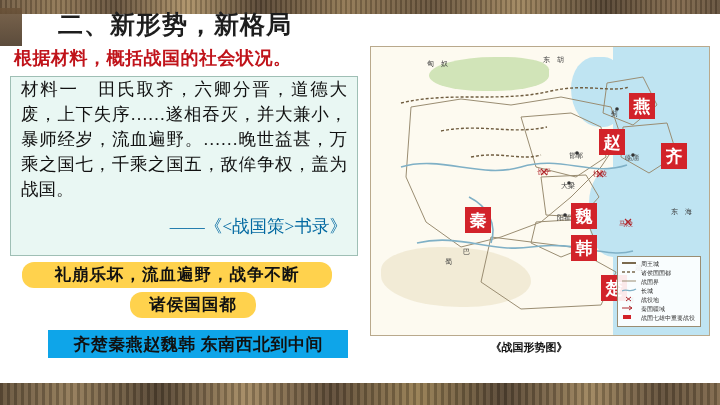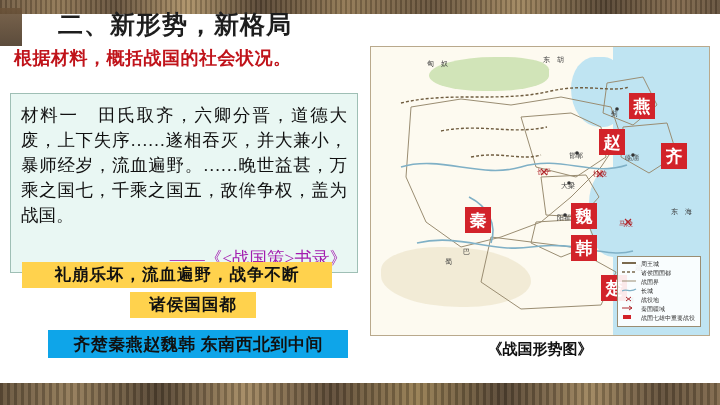--- a/index.html
+++ b/index.html
@@ -66,52 +66,53 @@
     left: 14px;
     top: 46px;
     font-size: 18px;
     font-weight: bold;
     color: #c0131a;
     letter-spacing: 0.5px;
   }
   .material-box {
     position: absolute;
     left: 10px;
-    top: 93px;
+    top: 76px;
     width: 348px;
     height: 180px;
     background: #e9f7f3;
     border: 1px solid #9fbfb5;
     box-sizing: border-box;
-    padding: 9px 10px 4px 10px;
+    padding: 0 10px 4px 10px;
   }
   .material-text {
     font-size: 17.5px;
     line-height: 25px;
     color: #111111;
     text-align: justify;
     font-family: "Liberation Serif", serif;
   }
   .material-source {
-    margin-top: 18px;
+    margin-top: 12px;
     font-size: 17.5px;
     line-height: 25px;
     text-align: right;
-    color: #a21caf;
+    color: #0369a1;
   }
   .yellow-bar {
     position: absolute;
     background: #ffd24d;
     color: #111111;
     font-weight: bold;
     font-size: 16.5px;
     display: flex;
     align-items: center;
     justify-content: center;
     letter-spacing: 1px;
+    border-radius: 12px;
   }
   .bar1 { left: 22px; top: 262px; width: 310px; height: 26px; }
   .bar2 { left: 130px; top: 292px; width: 126px; height: 26px; }
   .pink-bar {
     position: absolute;
     left: 48px; top: 330px;
     width: 300px; height: 28px;
     background: #0ea5e9;
     color: #111111;
     font-weight: bold;
@@ -207,25 +208,25 @@
     font-size: 6px;
     color: #333333;
     line-height: 8px;
     margin-bottom: 1px;
     font-family: "Liberation Sans", sans-serif;
     white-space: nowrap;
   }
   .legend-key { width: 16px; flex: 0 0 16px; margin-right: 3px; }
   .map-caption {
     position: absolute;
-    left: 370px;
+    left: 359px;
     top: 340px;
     width: 340px;
     text-align: center;
-    font-size: 15px;
+    font-size: 11px;
     font-weight: bold;
     color: #111111;
   }
 </style>
 </head>
 <body>
 
 <div class="top-band"></div>
 <div class="title-ornament"></div>
 

